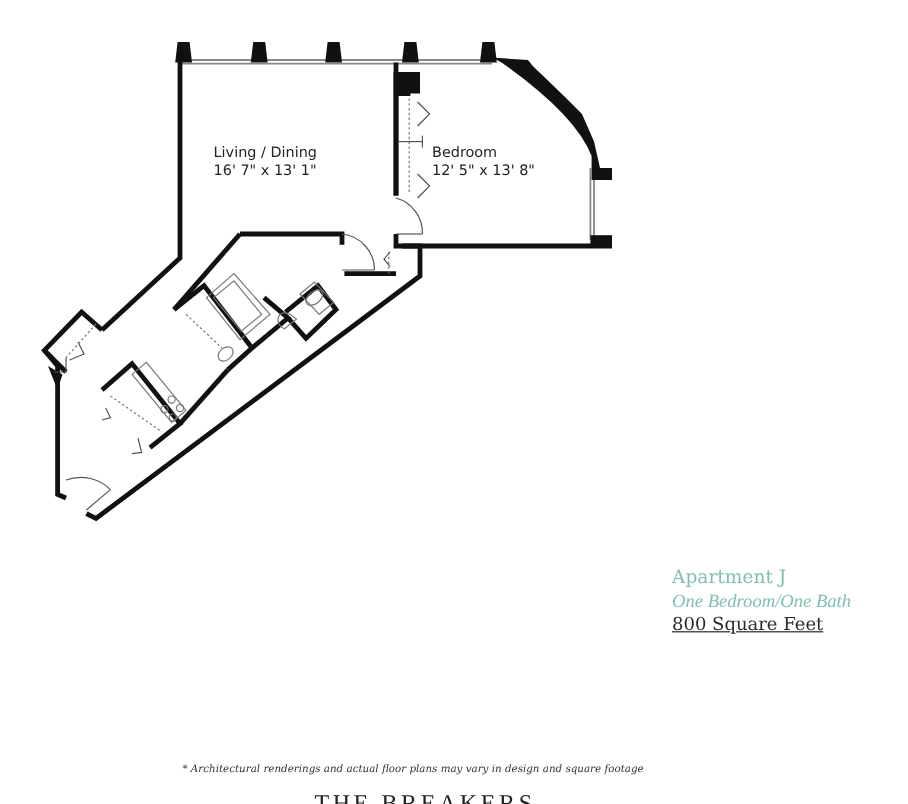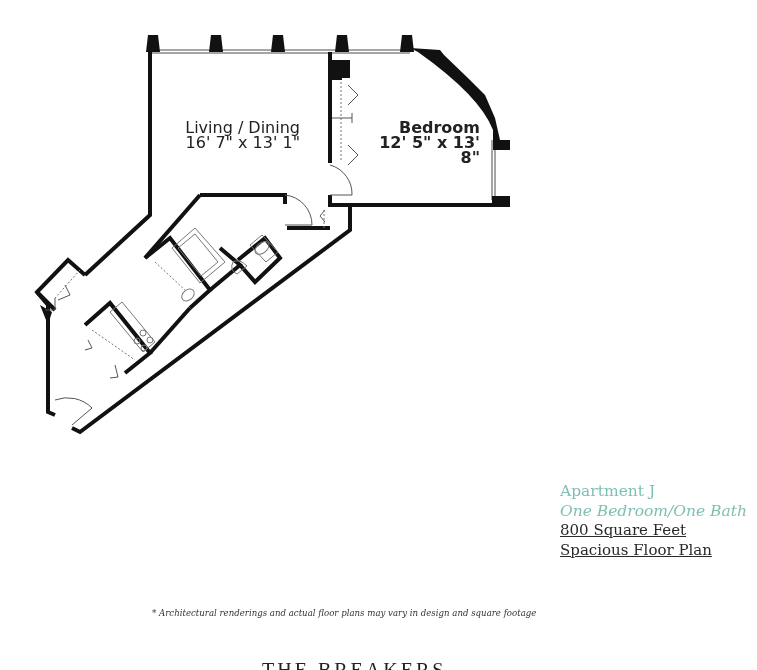--- a/index.html
+++ b/index.html
@@ -1,23 +1,23 @@
 <!DOCTYPE html>
 <html><head>
 <meta charset="utf-8">
 <style>
   html, body { margin: 0; padding: 0; background: #ffffff; }
   body { width: 757px; height: 670px; position: relative; overflow: hidden; font-family: "DejaVu Sans", sans-serif; }
   .plan { position: absolute; left: 0; top: 0; width: 757px; height: 670px; }
-  .room-label { position: absolute; font-family: "DejaVu Sans", sans-serif; font-size: 16px; color: #222; text-align: right; line-height: 15px; }
-  .info { position: absolute; left: 560px; top: 472px; font-family: "DejaVu Serif", serif; line-height: 19.5px; margin-top: 10px; }
+  .room-label { position: absolute; font-family: "DejaVu Sans", sans-serif; font-size: 12px; color: #222; text-align: left; line-height: 15px; }
+  .info { position: absolute; left: 560px; top: 472px; font-family: "DejaVu Serif", serif; line-height: 19.5px; }
   .info .title { color: #7fbfb3; font-size: 15.5px; }
-  .info .subtitle { color: #7fbfb3; font-size: 15.5px; font-style: italic; }
+  .info .subtitle { color: #7fbfb3; font-size: 15.5px; font-style: italic; font-family: Liberation Serif, serif; }
   .info .feat { color: #2a2a2a; font-size: 15px; text-decoration: underline; }
-  .disclaimer { position: absolute; left: 152px; top: 608px; font-family: "DejaVu Serif", serif; font-style: italic; font-size: 8.6px; color: #333; white-space: nowrap; }
+  .disclaimer { position: absolute; left: 152px; top: 636px; font-family: "DejaVu Serif", serif; font-style: italic; font-size: 8.6px; color: #333; white-space: nowrap; }
   .brand { position: absolute; left: 262px; top: 659px; font-family: "Liberation Serif", serif; font-size: 20px; letter-spacing: 3px; color: #222; white-space: nowrap; }
 </style>
 </head>
 <body>
 
 <svg class="plan" viewBox="0 0 757 670" xmlns="http://www.w3.org/2000/svg">
   <g fill="none" stroke="#111" stroke-width="4" stroke-linejoin="miter">
 
     <line x1="150" y1="50" x2="410" y2="50" stroke-width="1.5" stroke="#888"></line>
     <line x1="150" y1="53" x2="410" y2="53" stroke-width="1.5" stroke="#888"></line>
@@ -102,26 +102,25 @@
     <circle cx="150" cy="340" r="3"></circle>
     <circle cx="137" cy="341" r="3"></circle>
     <circle cx="144" cy="348" r="3"></circle>
   </g>
 </svg>
 
 <div class="room-label" style="left:178px; top:120px; width:122px;">
   <div>Living / Dining</div>
   <div>16' 7" x 13' 1"</div>
 </div>
-<div class="room-label" style="left:360px; top:120px; width:120px;font-weight:bold;">
+<div class="room-label" style="left:360px; top:120px; width:120px;">
   <div>Bedroom</div>
   <div>12' 5" x 13' 8"</div>
 </div>
 
 <div class="info">
   <div class="title">Apartment J</div>
   <div class="subtitle">One Bedroom/One Bath</div>
   <div class="feat">800 Square Feet</div>
-  <div class="feat">Spacious Floor Plan</div>
 </div>
 
 <div class="disclaimer">* Architectural renderings and actual floor plans may vary in design and square footage</div>
 <div class="brand">THE BREAKERS</div>
 
 </body></html>

